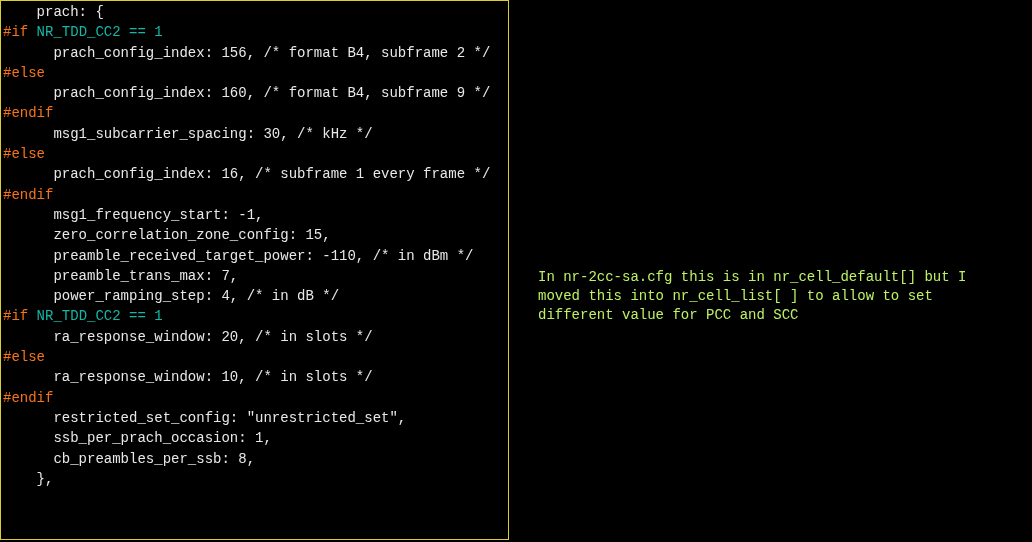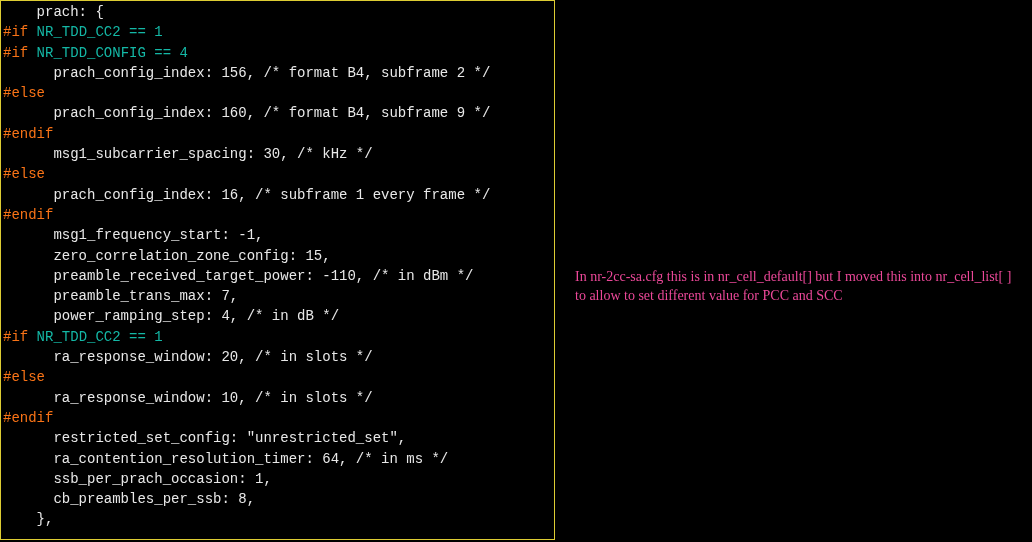--- a/index.html
+++ b/index.html
@@ -13,69 +13,66 @@
       font-size: 14px;
       line-height: 1.45;
       color: #eee;
       width: 1032px;
       height: 542px;
       overflow: hidden;
       display: flex;
     }
     .code-panel {
       border: 1px solid #ddcc33;
-      width: 555px;
+      width: 509px;
       height: 540px;
       padding: 1px 2px;
       overflow: hidden;
     }
     .line {
       white-space: pre;
       color: #e8e8e8;
     }
     .directive {
       color: #f97316;
     }
     .cond {
       color: #14b8a6;
     }
     .aside {
-      margin-left: 20px;
+      margin-left: 29px;
       margin-top: 268px;
       width: 440px;
-      color: #ec4899;
+      color: #bef264;
       line-height: 1.35;
-      font-family: Liberation Serif, serif;
     }
   </style>
 </head>
 <body>
 
 <div class="code-panel">
   <div class="line">    prach: {</div>
   <div class="line"><span class="directive">#if</span><span class="cond"> NR_TDD_CC2 == 1</span></div>
-  <div class="line"><span class="directive">#if</span><span class="cond"> NR_TDD_CONFIG == 4</span></div>
   <div class="line">      prach_config_index: 156, /* format B4, subframe 2 */</div>
   <div class="line directive">#else</div>
   <div class="line">      prach_config_index: 160, /* format B4, subframe 9 */</div>
   <div class="line directive">#endif</div>
   <div class="line">      msg1_subcarrier_spacing: 30, /* kHz */</div>
   <div class="line directive">#else</div>
   <div class="line">      prach_config_index: 16, /* subframe 1 every frame */</div>
   <div class="line directive">#endif</div>
   <div class="line">      msg1_frequency_start: -1,</div>
   <div class="line">      zero_correlation_zone_config: 15,</div>
   <div class="line">      preamble_received_target_power: -110, /* in dBm */</div>
   <div class="line">      preamble_trans_max: 7,</div>
   <div class="line">      power_ramping_step: 4, /* in dB */</div>
   <div class="line"><span class="directive">#if</span><span class="cond"> NR_TDD_CC2 == 1</span></div>
   <div class="line">      ra_response_window: 20, /* in slots */</div>
   <div class="line directive">#else</div>
   <div class="line">      ra_response_window: 10, /* in slots */</div>
   <div class="line directive">#endif</div>
   <div class="line">      restricted_set_config: "unrestricted_set",</div>
-  <div class="line">      ra_contention_resolution_timer: 64, /* in ms */</div>
   <div class="line">      ssb_per_prach_occasion: 1,</div>
   <div class="line">      cb_preambles_per_ssb: 8,</div>
   <div class="line">    },</div>
 </div>
 
 <div class="aside">In nr-2cc-sa.cfg this is in nr_cell_default[] but I moved this into nr_cell_list[ ] to allow to set different value for PCC and SCC</div>
 
 </body></html>

